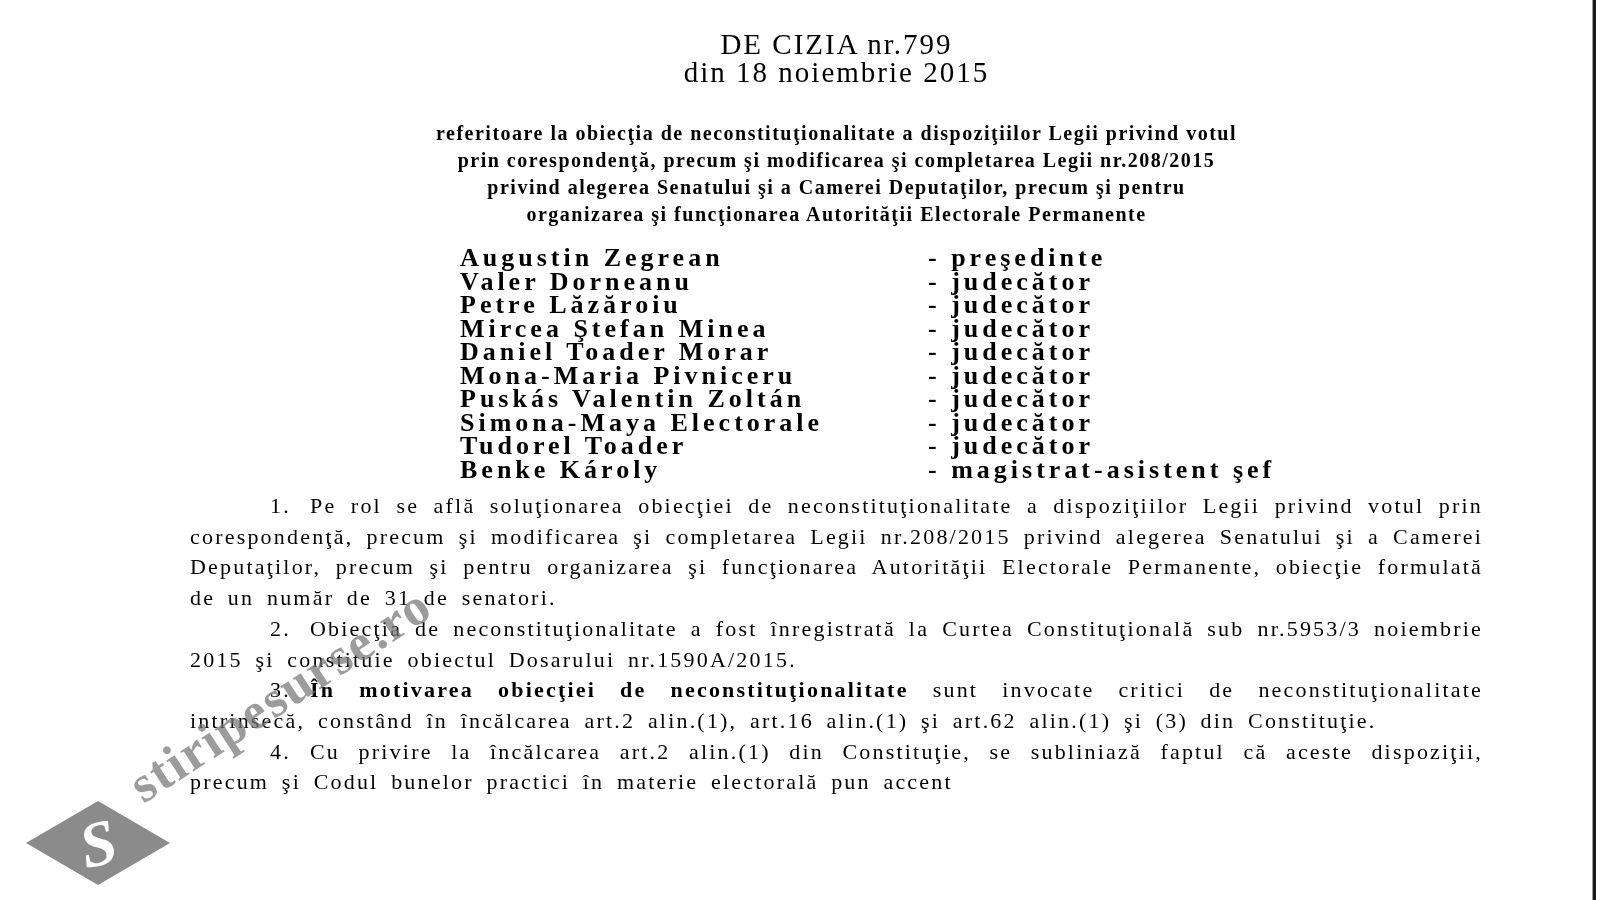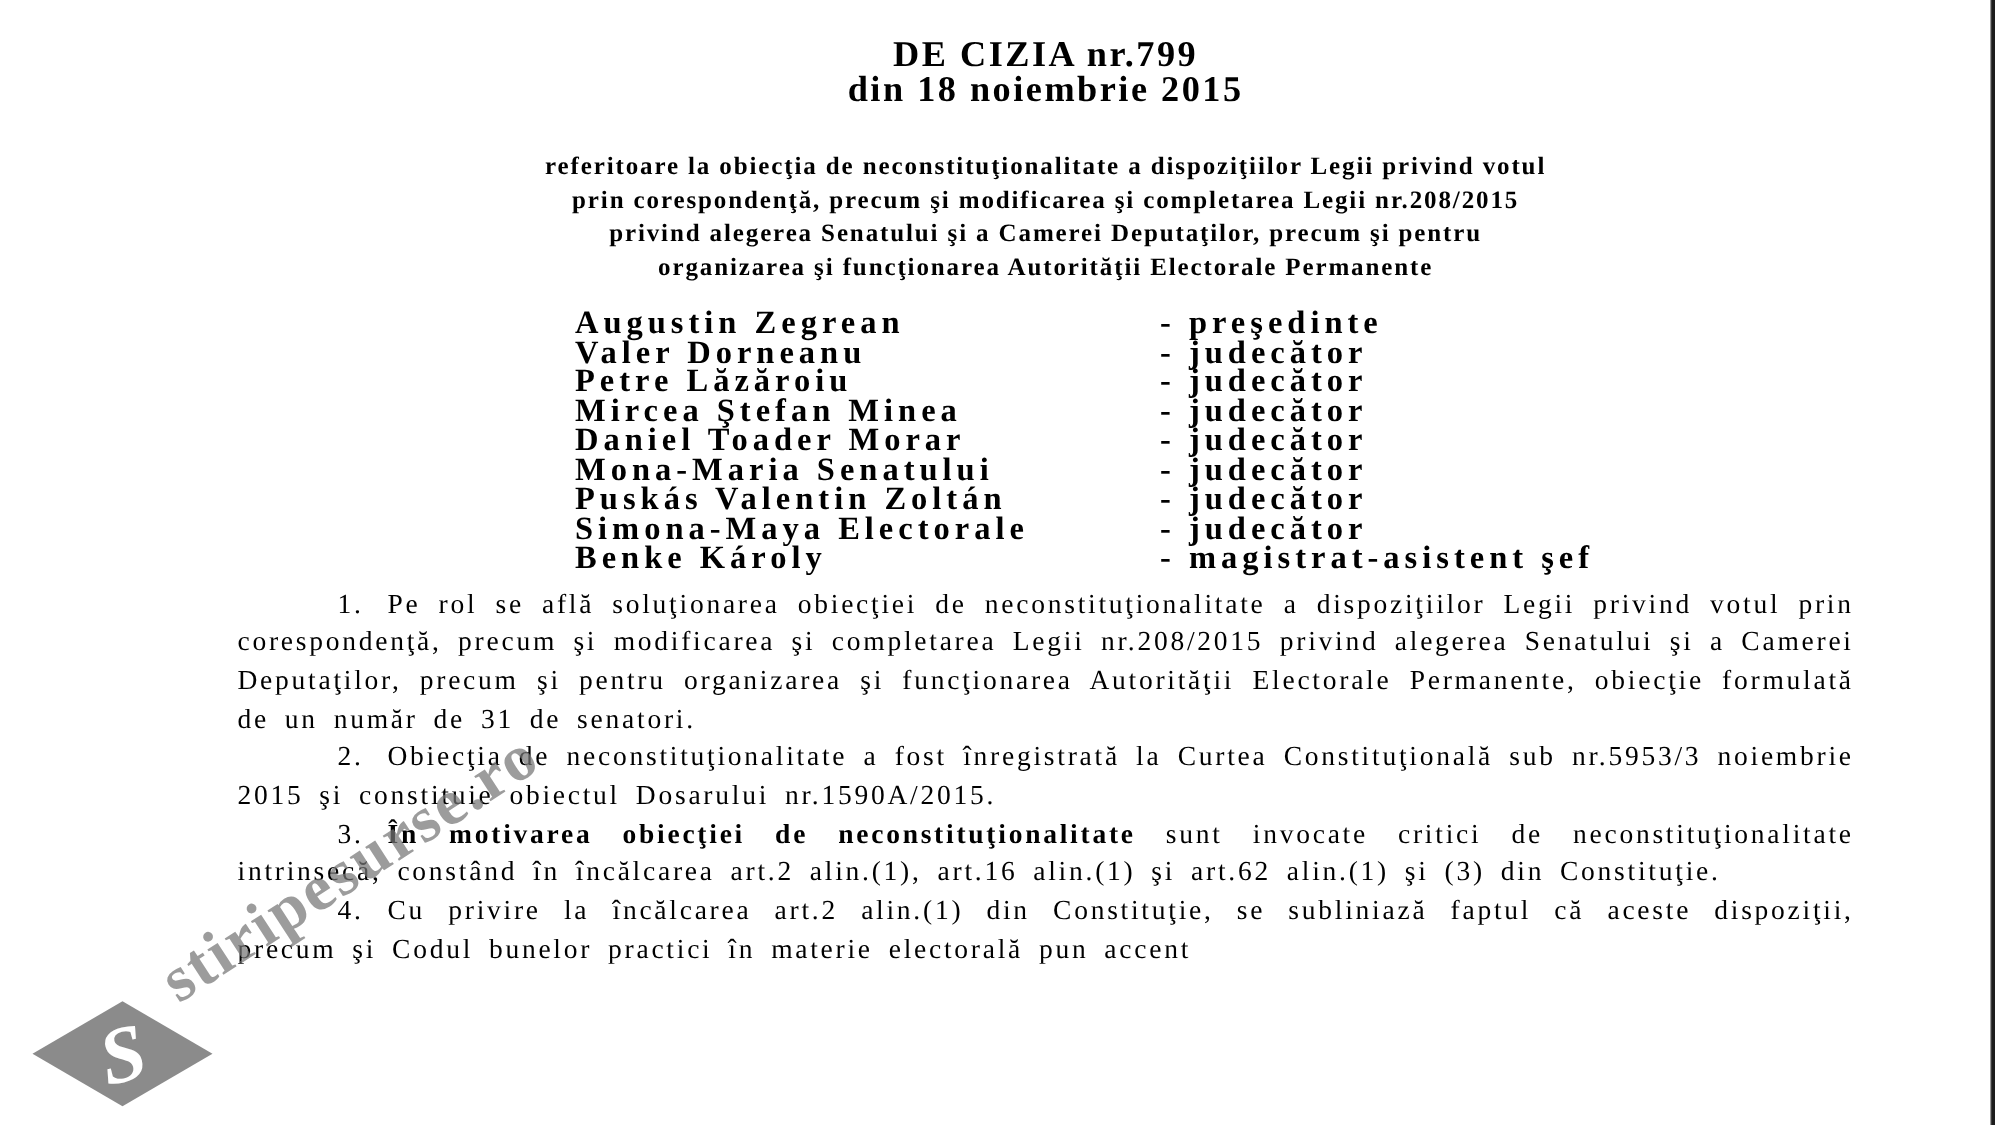--- a/index.html
+++ b/index.html
@@ -10,21 +10,21 @@
     color:#000;
     position:relative;
     overflow:hidden;
   }
   .content {
     position:absolute; left:190px; top:0; width:1293px;
   }
   .title {
     margin-top:30px;
     text-align:center;
-    font-weight:bold;
+    font-weight:normal;
     font-size:29px;
     line-height:28px;
     letter-spacing:2px;
   }
   .subtitle {
     margin-top:34px;
     text-align:center;
     font-weight:bold;
     font-size:20px;
     line-height:27px;
@@ -94,23 +94,24 @@
     <div>privind alegerea Senatului şi a Camerei Deputaţilor, precum şi pentru</div>
     <div>organizarea şi funcţionarea Autorităţii Electorale Permanente</div>
   </div>
 
   <div class="judges">
     <div class="judge-row"><span class="judge-name">Augustin Zegrean</span><span>- preşedinte</span></div>
     <div class="judge-row"><span class="judge-name">Valer Dorneanu</span><span>- judecător</span></div>
     <div class="judge-row"><span class="judge-name">Petre Lăzăroiu</span><span>- judecător</span></div>
     <div class="judge-row"><span class="judge-name">Mircea Ştefan Minea</span><span>- judecător</span></div>
     <div class="judge-row"><span class="judge-name">Daniel Toader Morar</span><span>- judecător</span></div>
-    <div class="judge-row"><span class="judge-name">Mona-Maria Senatului</span><span>- judecător</span></div>
+    <div class="judge-row"><span class="judge-name">Mona-Maria Pivniceru</span><span>- judecător</span></div>
     <div class="judge-row"><span class="judge-name">Puskás Valentin Zoltán</span><span>- judecător</span></div>
     <div class="judge-row"><span class="judge-name">Simona-Maya Electorale</span><span>- judecător</span></div>
+    <div class="judge-row"><span class="judge-name">Tudorel Toader</span><span>- judecător</span></div>
     <div class="judge-row"><span class="judge-name">Benke Károly</span><span>- magistrat-asistent şef</span></div>
   </div>
 
   <div class="body-text">
     <p><span class="para-num">1.</span><span class="para-lead"></span><span>Pe rol se află soluţionarea obiecţiei de neconstituţionalitate a dispoziţiilor Legii privind votul prin corespondenţă, precum şi modificarea şi completarea Legii nr.208/2015 privind alegerea Senatului şi a Camerei Deputaţilor, precum şi pentru organizarea şi funcţionarea Autorităţii Electorale Permanente, obiecţie formulată de un număr de 31 de senatori.</span></p>
     <p><span class="para-num">2.</span><span class="para-lead"></span><span>Obiecţia de neconstituţionalitate a fost înregistrată la Curtea Constituţională sub nr.5953/3 noiembrie 2015 şi constituie obiectul Dosarului nr.1590A/2015.</span></p>
     <p><span class="para-num">3.</span><span class="para-lead">În motivarea obiecţiei de neconstituţionalitate</span><span> sunt invocate critici de neconstituţionalitate intrinsecă, constând în încălcarea art.2 alin.(1), art.16 alin.(1) şi art.62 alin.(1) şi (3) din Constituţie.</span></p>
     <p><span class="para-num">4.</span><span class="para-lead"></span><span>Cu privire la încălcarea art.2 alin.(1) din Constituţie, se subliniază faptul că aceste dispoziţii, precum şi Codul bunelor practici în materie electorală pun accent</span></p>
   </div>
 

